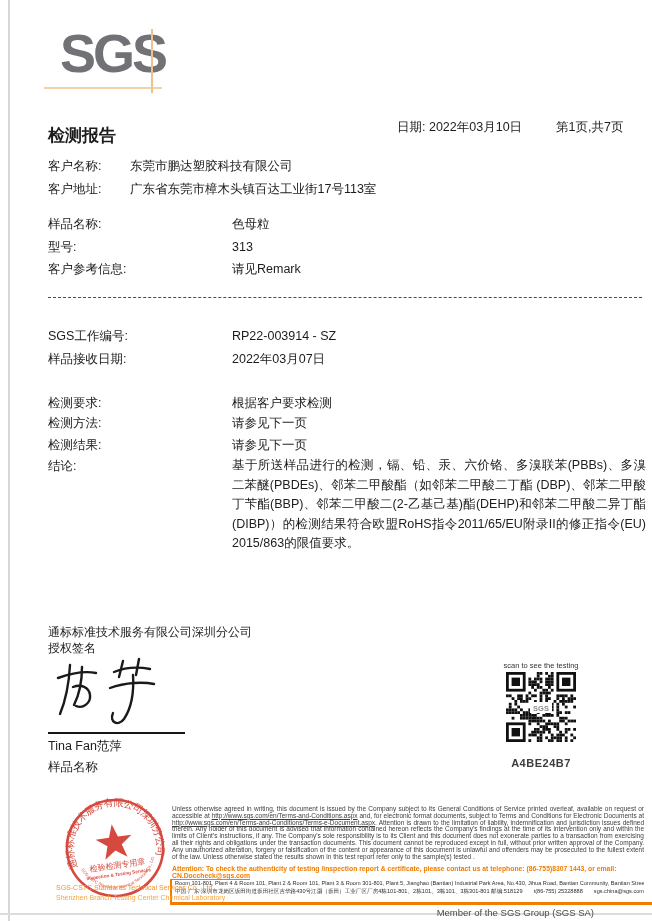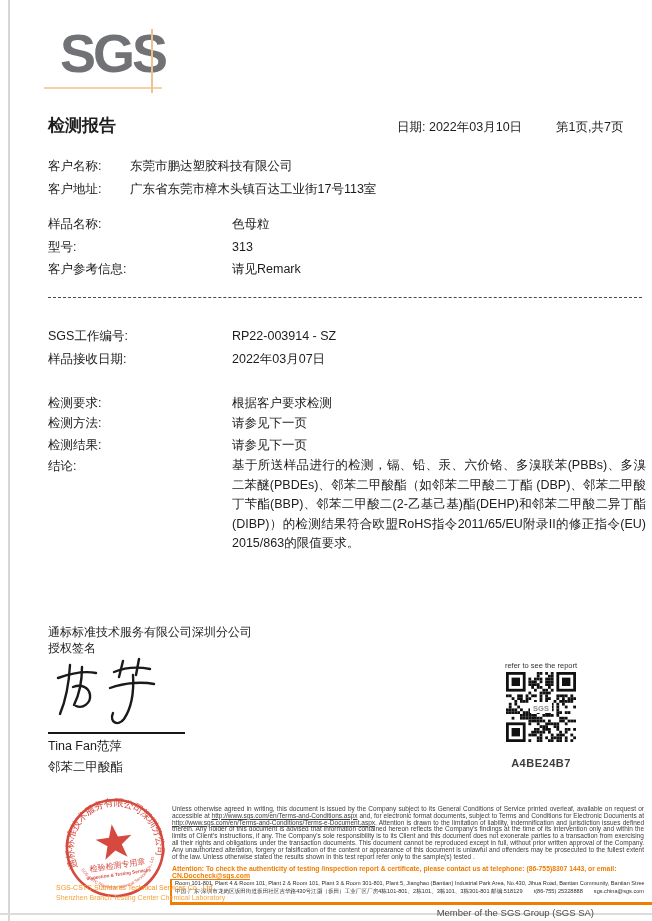--- a/index.html
+++ b/index.html
@@ -7,21 +7,21 @@
   .sheet{position:relative;width:652px;height:921px;background:#fff;overflow:hidden;}
   .edge-left{position:absolute;left:8px;top:0;width:2px;height:921px;background:#d7d7d7;}
   .edge-bottom{position:absolute;left:0;top:913px;width:652px;height:2px;background:#dcdcdc;}
 
   
   .logo-text{position:absolute;left:60px;top:26px;font-size:54px;font-weight:800;letter-spacing:-3px;color:#717275;line-height:1;}
   .logo-hline{position:absolute;left:44px;top:87px;width:118px;height:2px;background:#f3d3a5;}
   .logo-vline{position:absolute;left:151px;top:29px;width:2px;height:64px;background:#edc28f;}
 
   
-  .title{position:absolute;left:48px;top:114px;font-size:17px;font-weight:bold;}
+  .title{position:absolute;left:48px;top:124px;font-size:17px;font-weight:bold;}
   .meta{position:absolute;top:119px;font-size:12.5px;white-space:nowrap;}
   .m-no{left:232px;} .m-date{left:397px;} .m-page{left:556px;}
 
   
   .row{position:absolute;left:48px;font-size:12.5px;white-space:nowrap;}
   .row .lbl{display:inline-block;}
   .w82 .lbl{width:82px;}
   .w184 .lbl{width:184px;}
   .dashes{position:absolute;left:48px;top:297px;width:594px;border-top:1.5px dashed #4a4a4a;}
 
@@ -100,24 +100,24 @@
       <path d="M21,31 C29,28 37,31 38,39 C39,47 31,53 24,50"></path>
       <path d="M62,16 C74,11 88,11 98,13"></path>
       <path d="M71,5 L67,21"></path>
       <path d="M87,3 L84,19"></path>
       <path d="M58,32 C74,26 92,26 102,28"></path>
       <path d="M81,19 C82,35 80,51 72,63 C66,71 57,66 61,57"></path>
     </g>
   </svg>
   <div class="sig-line"></div>
   <div class="sig-name">Tina Fan范萍</div>
-  <div class="sig-role">邻苯二甲酸酯</div>
+  <div class="sig-role">样品名称</div>
 
   <div class="qr-wrap">
-    <div class="qr-caption">refer to see the report</div>
+    <div class="qr-caption">scan to see the testing</div>
     <svg id="qr-svg" width="70" height="70" viewBox="0 0 70 70" style="display:block;margin:0 auto;background:#fff">
       <g id="qr-modules">
           <rect x="30.80" y="0.00" width="2.80" height="2.80" fill="#111"></rect>
           <rect x="33.60" y="0.00" width="2.80" height="2.80" fill="#111"></rect>
           <rect x="39.20" y="0.00" width="2.80" height="2.80" fill="#111"></rect>
           <rect x="44.80" y="0.00" width="2.80" height="2.80" fill="#111"></rect>
           <rect x="30.80" y="2.80" width="2.80" height="2.80" fill="#111"></rect>
           <rect x="42.00" y="2.80" width="2.80" height="2.80" fill="#111"></rect>
           <rect x="44.80" y="2.80" width="2.80" height="2.80" fill="#111"></rect>
           <rect x="22.40" y="5.60" width="2.80" height="2.80" fill="#111"></rect>

